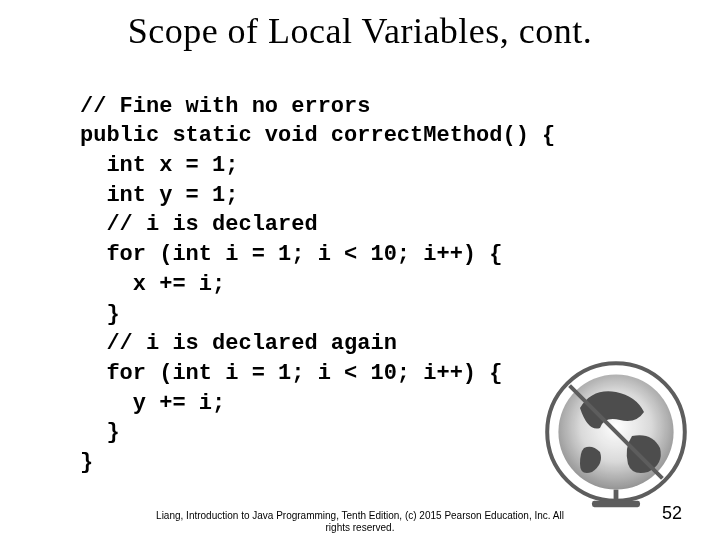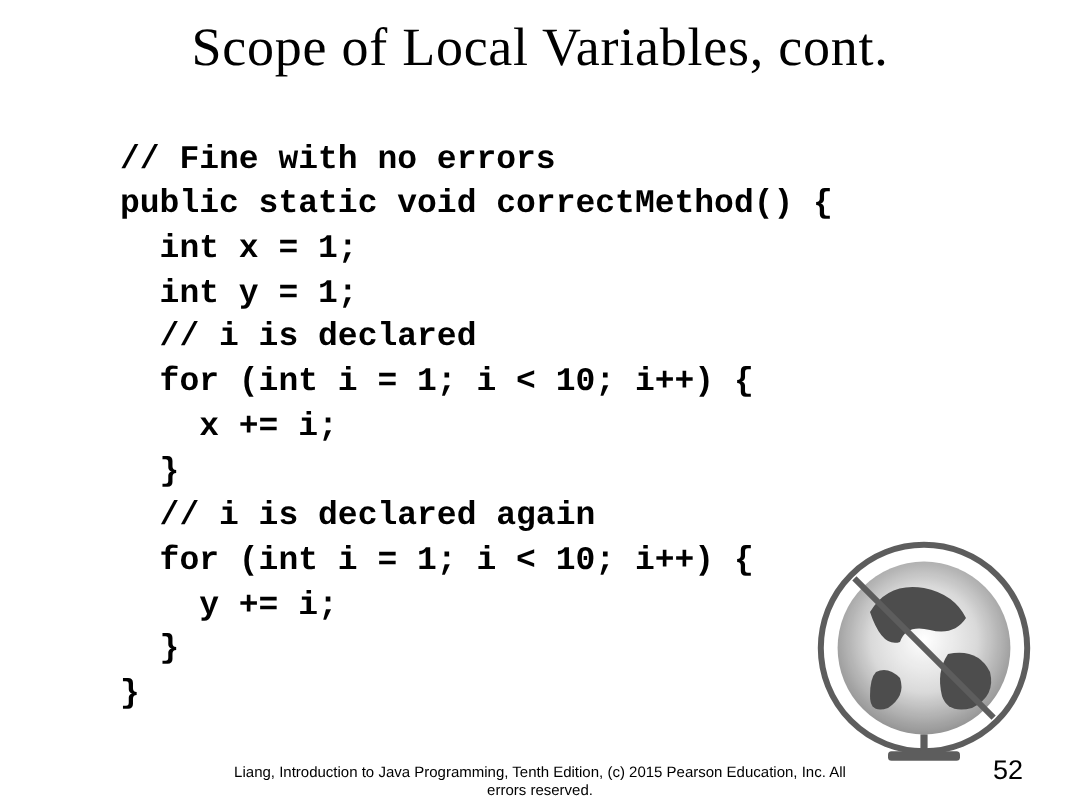--- a/index.html
+++ b/index.html
@@ -102,16 +102,16 @@
       <rect x="70" y="186" width="60" height="8" rx="3" fill="#555"></rect>
 
       <line x1="42" y1="42" x2="158" y2="158" stroke="#555" stroke-width="5"></line>
     </svg>
   </div>
 
   <div class="pagenum">52</div>
 
   <div class="footer">
     <span>Liang, Introduction to Java Programming, Tenth Edition, (c) 2015 Pearson Education, Inc. All</span><br>
-    <span>errors reserved.</span>
+    <span>rights reserved.</span>
   </div>
 
 </div>
 
 </body></html>

